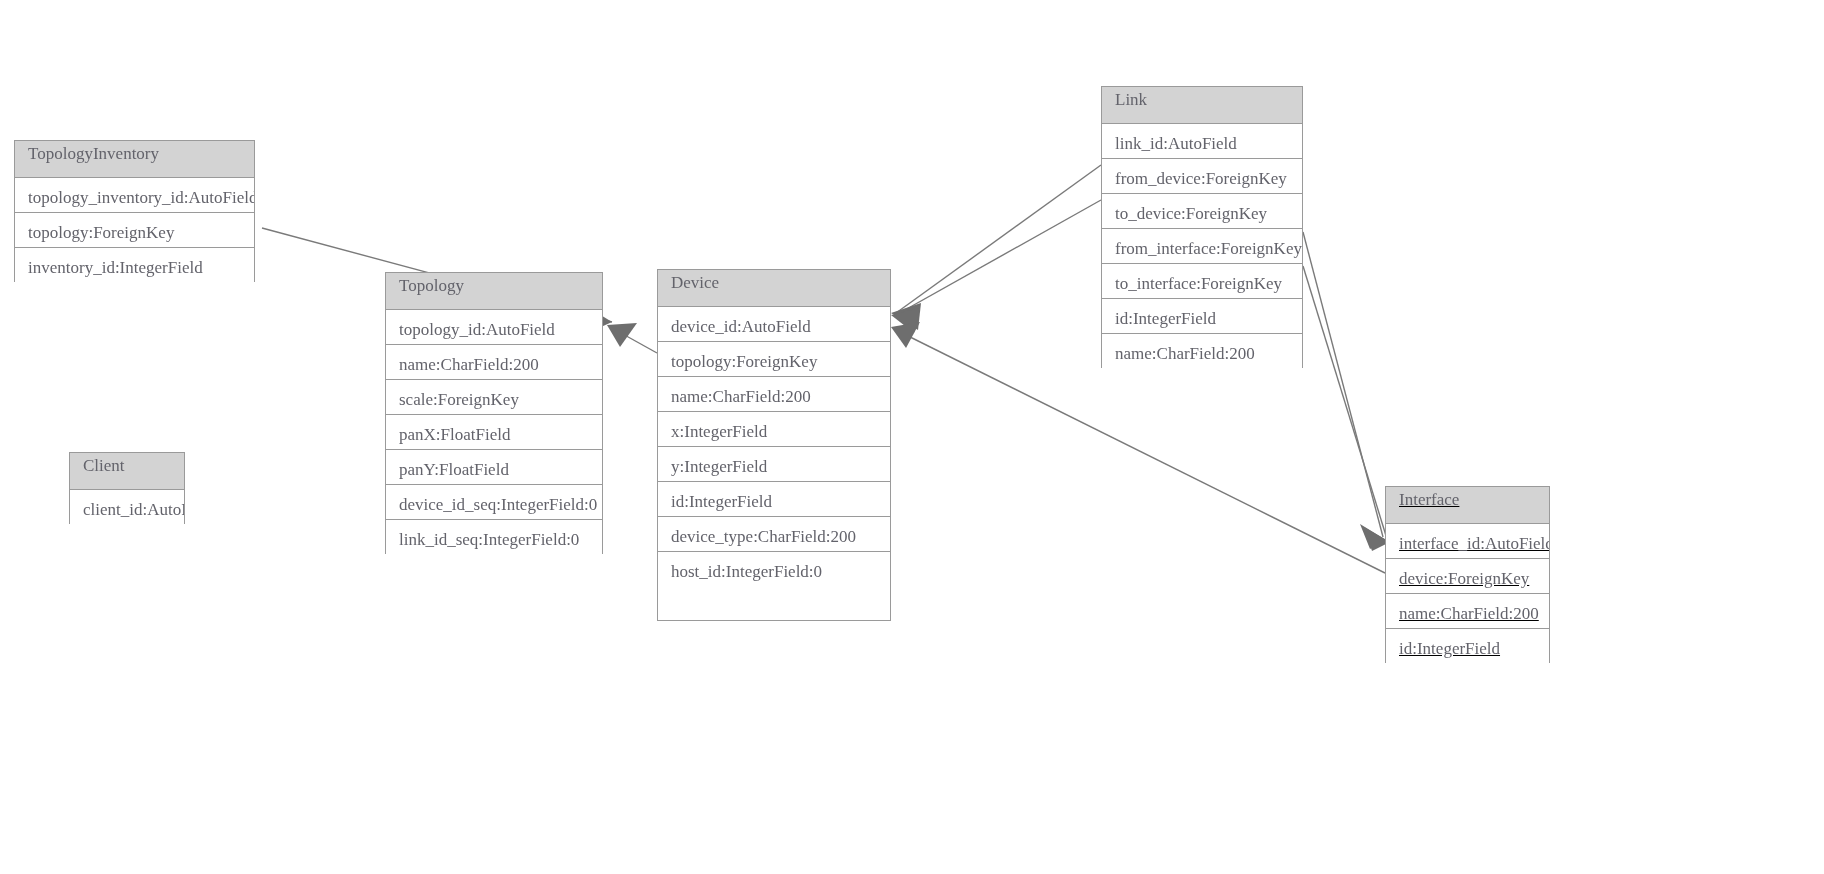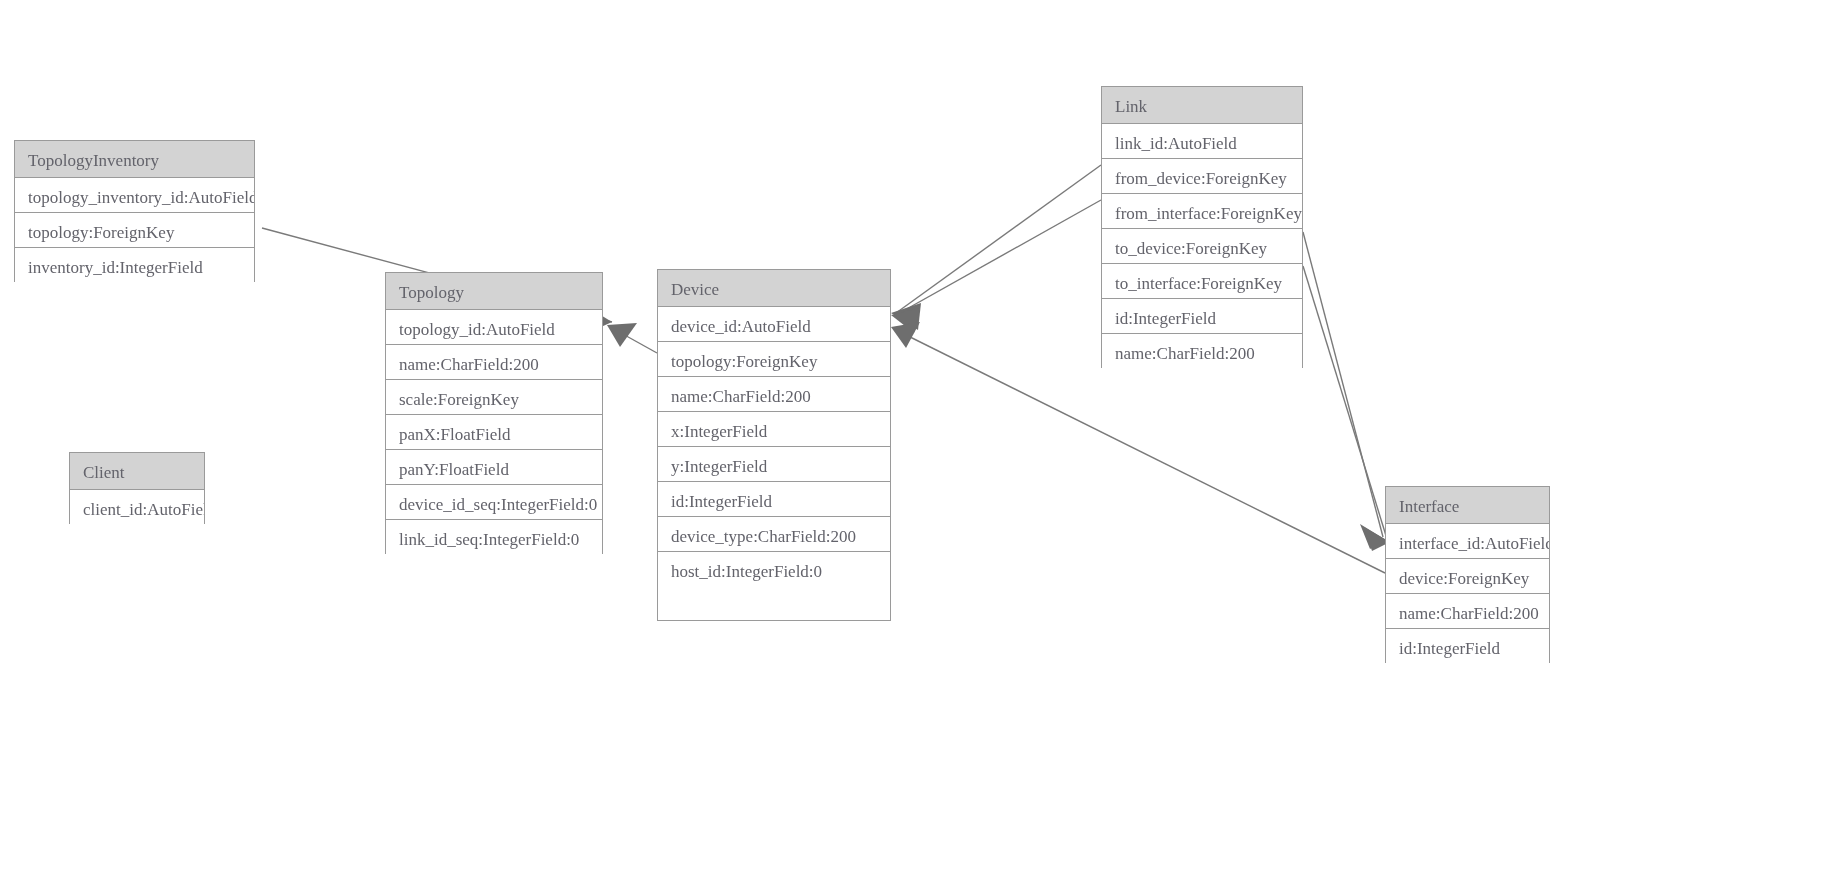--- a/index.html
+++ b/index.html
@@ -17,21 +17,21 @@
     border:1px solid #9a9a9a;
     background:#ffffff;
   }
   .entity-header{
     box-sizing:border-box;
     background:#d3d3d3;
     border-bottom:1px solid #9a9a9a;
     color:#63636b;
     font-size:17px;
     line-height:1;
-    padding:11px 0 0 13px;
+    padding:4px 0 0 13px;
     height:37px;
     white-space:nowrap;
     overflow:hidden;
   }
   .entity-fields{display:block;}
   .field-row{
     box-sizing:border-box;
     height:35px;
     border-bottom:1px solid #9a9a9a;
     color:#63636b;
@@ -72,21 +72,21 @@
 
   <div id="entities-layer">
       <div class="entity" style="left: 14px; top: 140px; width: 241px; height: 142px;">
         <div class="entity-header">TopologyInventory</div>
         <div class="entity-fields">
           <div class="field-row">topology_inventory_id:AutoField</div>
           <div class="field-row">topology:ForeignKey</div>
           <div class="field-row">inventory_id:IntegerField</div>
         </div>
       </div>
-      <div class="entity" style="left: 69px; top: 452px; width: 136px; height: 72px;">
+      <div class="entity" style="left: 69px; top: 452px; width: 116px; height: 72px;">
         <div class="entity-header">Client</div>
         <div class="entity-fields">
           <div class="field-row">client_id:AutoField</div>
         </div>
       </div>
       <div class="entity" style="left: 385px; top: 272px; width: 218px; height: 282px;">
         <div class="entity-header">Topology</div>
         <div class="entity-fields">
           <div class="field-row">topology_id:AutoField</div>
           <div class="field-row">name:CharField:200</div>
@@ -108,28 +108,28 @@
           <div class="field-row">id:IntegerField</div>
           <div class="field-row">device_type:CharField:200</div>
           <div class="field-row">host_id:IntegerField:0</div>
         </div>
       </div>
       <div class="entity" style="left: 1101px; top: 86px; width: 202px; height: 282px;">
         <div class="entity-header">Link</div>
         <div class="entity-fields">
           <div class="field-row">link_id:AutoField</div>
           <div class="field-row">from_device:ForeignKey</div>
+          <div class="field-row">to_device:ForeignKey</div>
           <div class="field-row">from_interface:ForeignKey</div>
-          <div class="field-row">to_device:ForeignKey</div>
           <div class="field-row">to_interface:ForeignKey</div>
           <div class="field-row">id:IntegerField</div>
           <div class="field-row">name:CharField:200</div>
         </div>
       </div>
-      <div class="entity" style="left: 1385px; top: 486px; width: 165px; height: 177px;">
+      <div class="entity" style="left: 1385px; top: 486px; width: 165px; height: 177px; text-decoration: underline;">
         <div class="entity-header">Interface</div>
         <div class="entity-fields">
           <div class="field-row">interface_id:AutoField</div>
           <div class="field-row">device:ForeignKey</div>
           <div class="field-row">name:CharField:200</div>
           <div class="field-row">id:IntegerField</div>
         </div>
       </div>
     </div>
 

